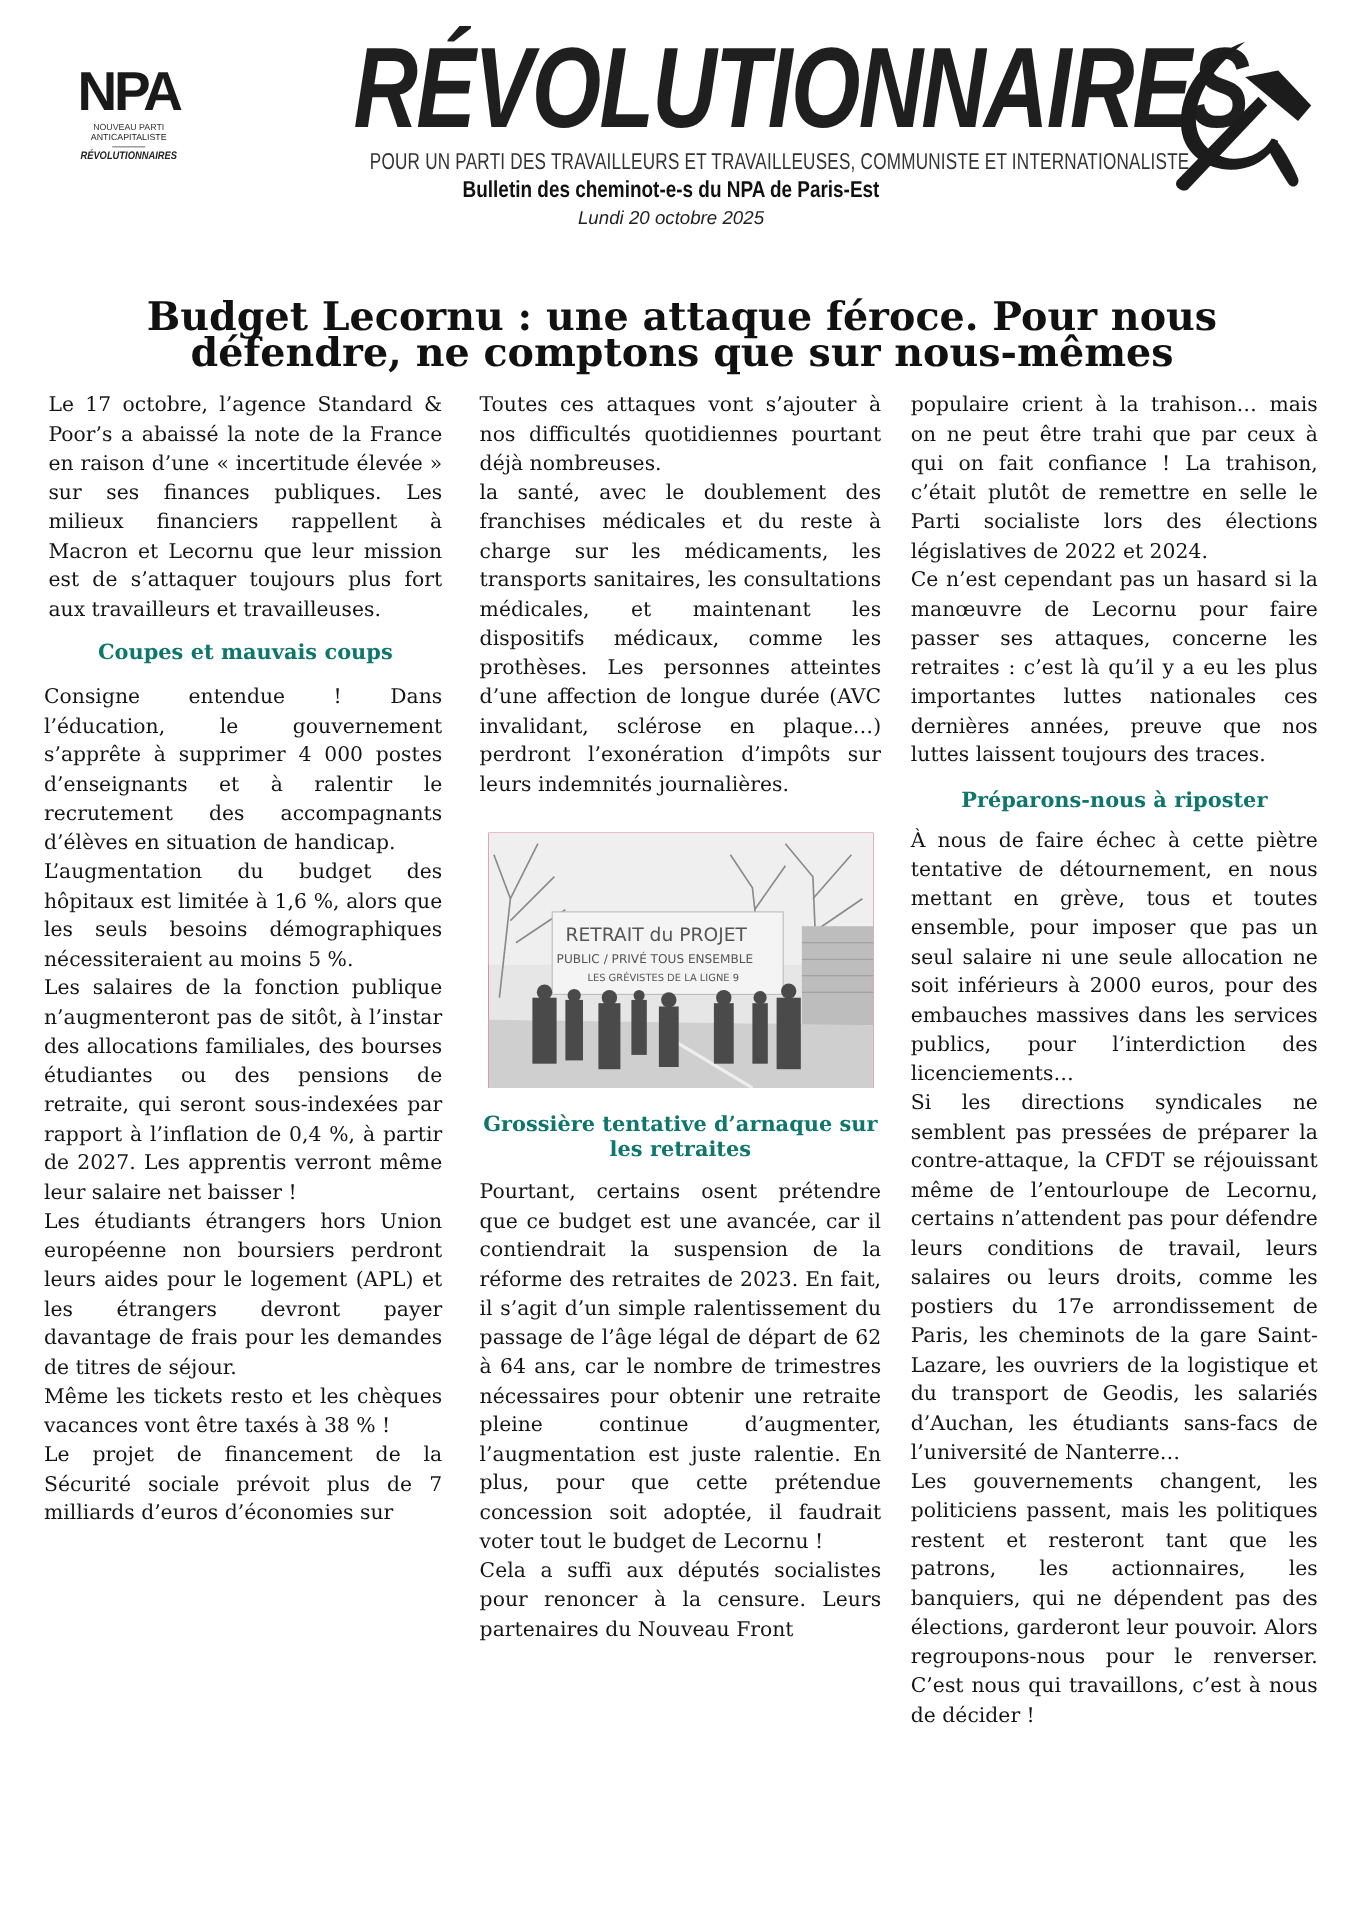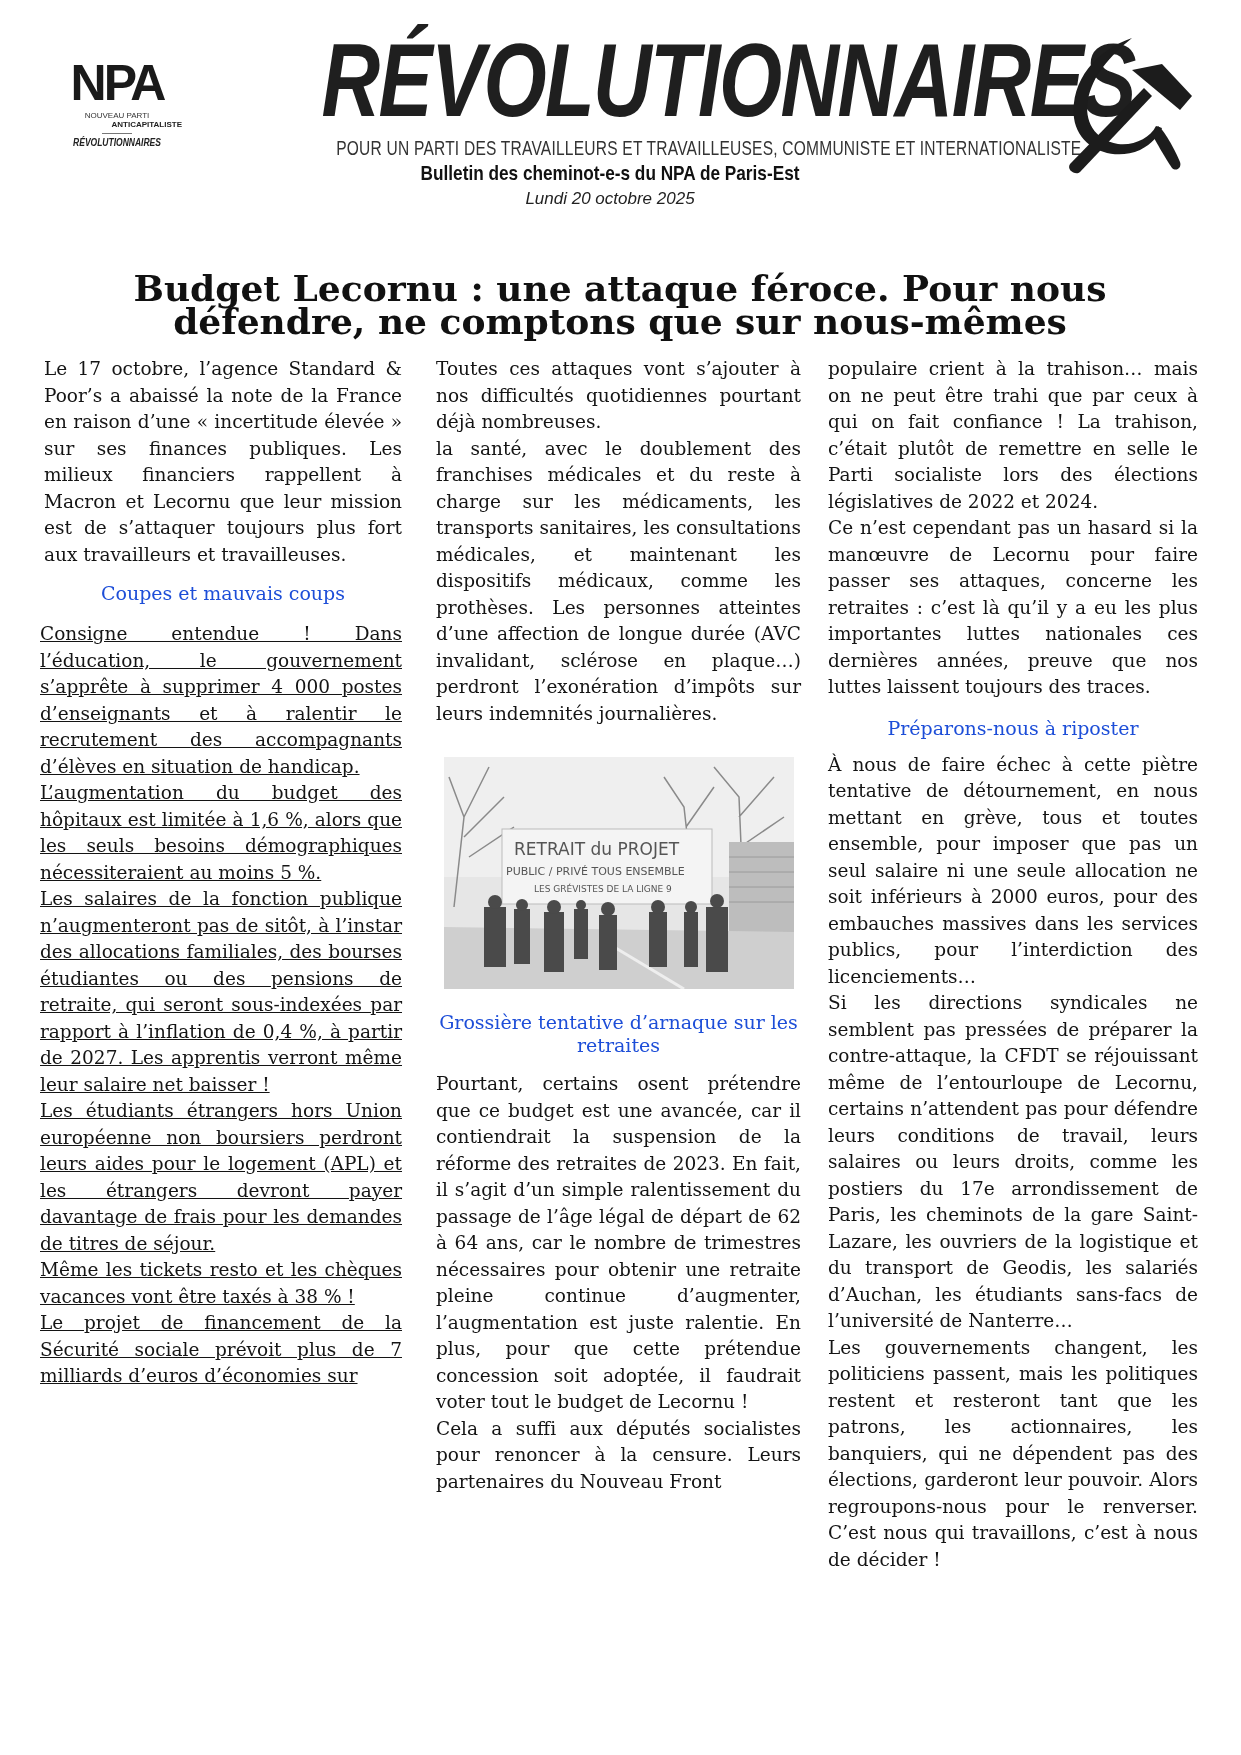--- a/index.html
+++ b/index.html
@@ -1,32 +1,32 @@
 <!DOCTYPE html>
 <html><head>
 <meta charset="utf-8">
 <style>
   html, body { margin: 0; padding: 0; background: #ffffff; }
   body { width: 1241px; height: 1755px; position: relative; overflow: hidden; color: #111; }
   .logo-npa { position: absolute; left: 52px; top: 58px; width: 130px; text-align: center; }
   .logo-npa .big { font-family: "Liberation Sans", sans-serif; font-weight: bold; font-size: 50px; letter-spacing: -3px; line-height: 50px; color: #1a1a1a; }
   .logo-npa .small1 { font-family: "Liberation Sans", sans-serif; font-size: 8px; line-height: 9px; color: #333; margin-top: 3px; }
-  .logo-npa .small2 { font-family: "Liberation Sans", sans-serif; font-weight: bold; font-size: 8px; line-height: 9px; color: #222; text-align: right; }
+  .logo-npa .small2 { font-family: "Liberation Sans", sans-serif; font-weight: normal; font-size: 8px; line-height: 9px; color: #222; }
   .logo-npa .rule { width: 30px; height: 1px; background: #777; margin: 4px auto 3px; }
   .logo-npa .small3 { font-family: "Liberation Sans", sans-serif; font-style: italic; font-weight: bold; font-size: 10px; color: #222; transform: scaleX(0.85); }
   .masthead { position: absolute; left: 240px; top: 24px; width: 740px; text-align: center; }
   .masthead .title { font-family: "Liberation Sans", sans-serif; font-weight: bold; font-style: italic; font-size: 104px; line-height: 112px; letter-spacing: -2px; color: #1f1f1f; transform: scaleX(0.78); transform-origin: center; white-space: nowrap; }
   .masthead .tagline { font-family: "Liberation Sans", sans-serif; font-size: 21px; color: #333; transform: scaleX(0.74); white-space: nowrap; margin-top: 0px; letter-spacing: 0.3px; }
   .masthead .bulletin { font-family: "Liberation Sans", sans-serif; font-weight: bold; font-size: 21px; color: #111; transform: scaleX(0.82); white-space: nowrap; margin-top: 1px; }
   .masthead .date { font-family: "Liberation Sans", sans-serif; font-style: italic; font-size: 17px; color: #222; margin-top: 4px; }
   .emblem { position: absolute; left: 1052px; top: 30px; width: 150px; height: 150px; }
   .headline { position: absolute; left: 60px; top: 272px; width: 1120px; text-align: center; font-family: "DejaVu Serif", serif; font-weight: bold; font-size: 36px; line-height: 33px; color: #111; }
   .col { position: absolute; font-family: "DejaVu Serif", serif; font-size: 18.5px; line-height: 26.5px; text-align: justify; color: #141414; }
   .col p { margin: 0; }
-  .col h3 { margin: 0; font-family: "DejaVu Serif", serif; font-weight: normal; font-size: 19px; line-height: 23px; text-align: center; color: #1d4ed8; }
+  .col h3 { margin: 0; font-family: "DejaVu Serif", serif; font-weight: bold; font-size: 19px; line-height: 23px; text-align: center; color: #0f766e; }
   .c1 { left: 44px; top: 356px; width: 358px; }
   .c2 { left: 436px; top: 356px; width: 365px; }
   .c3 { left: 828px; top: 356px; width: 370px; }
   .photo { width: 350px; height: 232px; margin: 30px 0 0 8px; background: #be185d; position: relative; overflow: hidden; }
 </style>
 </head>
 <body>
 
 <div class="logo-npa">
   <div class="big">NPA</div>
@@ -54,21 +54,21 @@
 
     <path d="M80,40 L110,34 L140,66 L128,80 Z" fill="#1c1c1c"></path>
   </svg>
 </div>
 
 <div class="headline">Budget Lecornu : une attaque féroce. Pour nous défendre, ne comptons que sur nous-mêmes</div>
 
 <div class="col c1">
   <p>Le 17 octobre, l’agence Standard &amp; Poor’s a abaissé la note de la France en raison d’une « incertitude élevée » sur ses finances publiques. Les milieux financiers rappellent à Macron et Lecornu que leur mission est de s’attaquer toujours plus fort aux travailleurs et travailleuses.</p>
   <h3 style="margin:14px 0 16px;">Coupes et mauvais coups</h3>
-  <div style="margin-left:-4px;text-decoration:underline;">
+  <div style="margin-left:-4px;">
     <p>Consigne entendue ! Dans l’éducation, le gouvernement s’apprête à supprimer 4 000 postes d’enseignants et à ralentir le recrutement des accompagnants d’élèves en situation de handicap.</p>
     <p>L’augmentation du budget des hôpitaux est limitée à 1,6 %, alors que les seuls besoins démographiques nécessiteraient au moins 5 %.</p>
     <p>Les salaires de la fonction publique n’augmenteront pas de sitôt, à l’instar des allocations familiales, des bourses étudiantes ou des pensions de retraite, qui seront sous-indexées par rapport à l’inflation de 0,4 %, à partir de 2027. Les apprentis verront même leur salaire net baisser !</p>
     <p>Les étudiants étrangers hors Union européenne non boursiers perdront leurs aides pour le logement (APL) et les étrangers devront payer davantage de frais pour les demandes de titres de séjour.</p>
     <p>Même les tickets resto et les chèques vacances vont être taxés à 38 % !</p>
     <p style="text-align-last: left;">Le projet de financement de la Sécurité sociale prévoit plus de 7 milliards d’euros d’économies sur</p>
   </div>
 </div>
 
 <div class="col c2">

